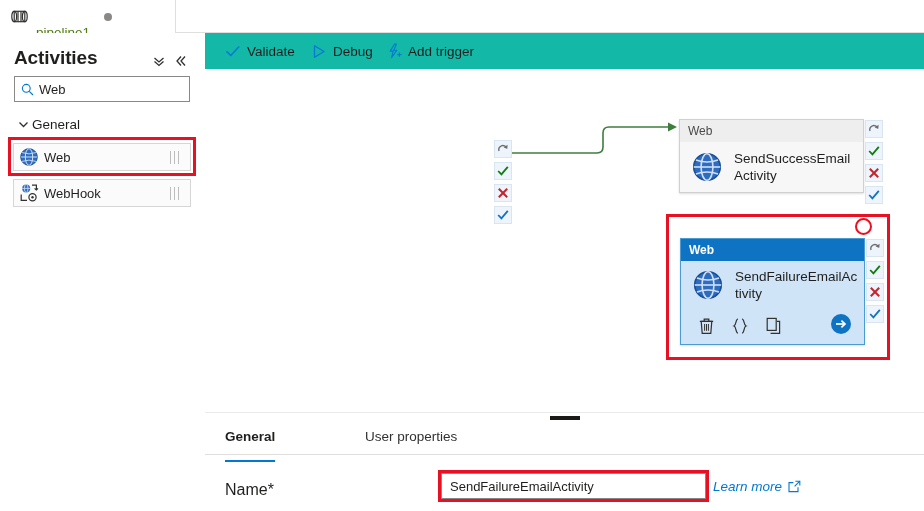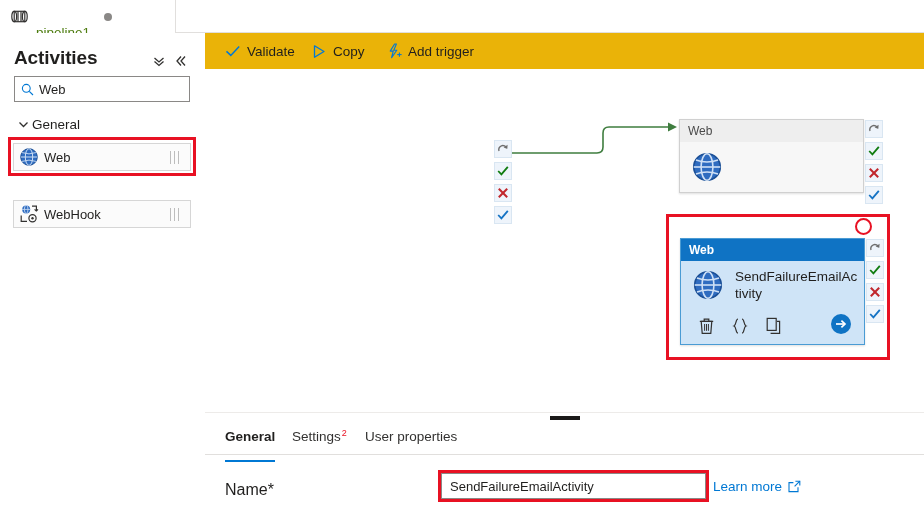--- a/index.html
+++ b/index.html
@@ -41,27 +41,27 @@
   .group-row .chev{width:18px;display:flex;align-items:center;justify-content:center;color:#201f1e;}
   .group-row .g-label{font-size:13.5px;color:#201f1e;}
 
   .act-item{position:absolute;left:13px;width:178px;height:28px;box-sizing:border-box;
             border:1px solid #d6d6d6;background:#fbfbfb;display:flex;align-items:center;cursor:pointer;}
   .act-item .a-ico{width:30px;display:flex;align-items:center;justify-content:center;flex:0 0 auto;}
   .act-item .a-label{font-size:13px;color:#201f1e;}
   .act-item .a-grip{position:absolute;right:8px;top:7px;width:12px;height:13px;
         background:repeating-linear-gradient(to right,#bdbdbd 0,#bdbdbd 1px,transparent 1px,transparent 4px);}
   #act-web{top:110px;}
-  #act-webhook{top:167px;}
+  #act-webhook{top:146px;}
 
   .hl{position:absolute;border:3px solid #e81123;box-sizing:border-box;pointer-events:none;}
   #hl-web{left:8px;top:104px;width:188px;height:39px;}
 
   
-  .cmdbar{position:absolute;left:205px;top:33px;width:719px;height:36px;background:#eab308;border-bottom:1px solid #e1dfdd;}
+  .cmdbar{position:absolute;left:205px;top:33px;width:719px;height:36px;background:#14b8a6;border-bottom:1px solid #e1dfdd;}
   .cmd{position:absolute;top:6px;height:24px;display:flex;align-items:center;cursor:pointer;}
   .cmd .c-ico{width:22px;height:20px;display:flex;align-items:center;justify-content:center;flex:0 0 auto;}
   .cmd .c-label{font-size:13.5px;color:#201f1e;margin-left:3px;white-space:nowrap;}
   #cmd-validate{left:17px;}
   #cmd-debug{left:103px;}
   #cmd-trigger{left:178px;align-items:center;}
 
   
   .canvas{position:absolute;left:205px;top:69px;width:719px;height:343px;background:#ffffff;overflow:hidden;}
   .canvas-svg{position:absolute;left:0;top:0;width:719px;height:343px;}
@@ -116,21 +116,21 @@
   #ptab-general{left:20px;}
   #ptab-settings{left:87px;}
   #ptab-userprops{left:160px;}
 
   .field-row{position:absolute;left:0;top:48px;width:719px;height:40px;}
   .field-label{position:absolute;left:20px;top:12px;font-size:16px;color:#201f1e;}
   .field-label .req{color:#201f1e;}
   .field-input{position:absolute;left:236px;top:4px;width:265px;height:26px;box-sizing:border-box;
                border:1px solid #8a8886;background:#fff;display:flex;align-items:center;padding-left:8px;font-size:13px;color:#201f1e;}
   #hl-name{left:233px;top:1px;width:271px;height:32px;}
-  .learn{position:absolute;left:508px;top:10px;display:flex;align-items:center;cursor:pointer;}
+  .learn{position:absolute;left:508px;top:10px;display:flex;align-items:center;cursor:pointer;font-style:italic;}
   .learn .l-text{font-size:13.5px;color:#0078d4;}
   .learn .l-ico{margin-left:6px;display:flex;align-items:center;}
 </style>
 </head>
 <body>
 
 <div class="app">
 
   <div class="tabstrip">
     <div class="tab tab-pipeline active" id="tab-0">
@@ -232,21 +232,21 @@
         </svg>
       </span>
       <span class="c-label">Validate</span>
     </div>
     <div class="cmd" id="cmd-debug">
       <span class="c-ico">
         <svg width="14" height="15" viewBox="0 0 14 15">
           <polygon points="2.5,1.8 12,7.5 2.5,13.2" fill="none" stroke="#0078d4" stroke-width="1.3" stroke-linejoin="round"></polygon>
         </svg>
       </span>
-      <span class="c-label">Copy</span>
+      <span class="c-label">Debug</span>
     </div>
     <div class="cmd" id="cmd-trigger">
       <span class="c-ico">
         <svg width="17" height="16" viewBox="0 0 17 16">
           <polygon points="8.6,1 4.2,8.1 7.2,8.1 5.6,14.6 10.8,7.3 7.8,7.3 10.4,1" fill="none" stroke="#0078d4" stroke-width="1.1" stroke-linejoin="round"></polygon>
           <line x1="11.2" y1="11.6" x2="15.6" y2="11.6" stroke="#0078d4" stroke-width="1.1"></line>
           <line x1="13.4" y1="9.4" x2="13.4" y2="13.8" stroke="#0078d4" stroke-width="1.1"></line>
         </svg>
       </span>
       <span class="c-label">Add trigger</span>
@@ -291,20 +291,21 @@
         <span class="n-icon">
           <svg width="32" height="32" viewBox="0 0 20 20">
             <circle cx="10" cy="10" r="8.3" fill="#2f6cc0"></circle>
             <circle cx="10" cy="10" r="8.3" fill="none" stroke="#1b4f96" stroke-width="1"></circle>
             <ellipse cx="10" cy="10" rx="3.7" ry="8.3" fill="none" stroke="#cfe0f5" stroke-width="1"></ellipse>
             <line x1="1.7" y1="10" x2="18.3" y2="10" stroke="#cfe0f5" stroke-width="1"></line>
             <path d="M3.1 5.6 Q10 8.2 16.9 5.6" fill="none" stroke="#cfe0f5" stroke-width=".9"></path>
             <path d="M3.1 14.4 Q10 11.8 16.9 14.4" fill="none" stroke="#cfe0f5" stroke-width=".9"></path>
           </svg>
         </span>
+        <span class="n-name">SendSuccessEmailActivity</span>
       </div>
     </div>
     <div class="handles" id="h-success">
       <div class="handle">
         <svg width="12" height="12" viewBox="0 0 12 12">
           <path d="M2 8 A4 4 0 1 1 9.6 5.2" fill="none" stroke="#6e6e6e" stroke-width="1.4"></path>
           <polygon points="10.6,1.8 10.3,5.8 6.6,4.4" fill="#6e6e6e"></polygon>
         </svg>
       </div>
       <div class="handle">
@@ -404,24 +405,20 @@
   <div class="splitter">
     <div class="grip"></div>
   </div>
 
   <div class="props">
     <div class="ptabs">
       <div class="ptab active" id="ptab-general">
         <span class="pt-label">General</span>
         <span class="pt-underline"></span>
       </div>
-      <div class="ptab" id="ptab-settings">
-        <span class="pt-label">Settings</span>
-        <span class="pt-badge">2</span>
-      </div>
       <div class="ptab" id="ptab-userprops">
         <span class="pt-label">User properties</span>
       </div>
     </div>
 
     <div class="field-row">
       <div class="field-label">
         <span>Name</span><span class="req">*</span>
       </div>
       <div class="field-input" placeholder="Name">SendFailureEmailActivity</div>

